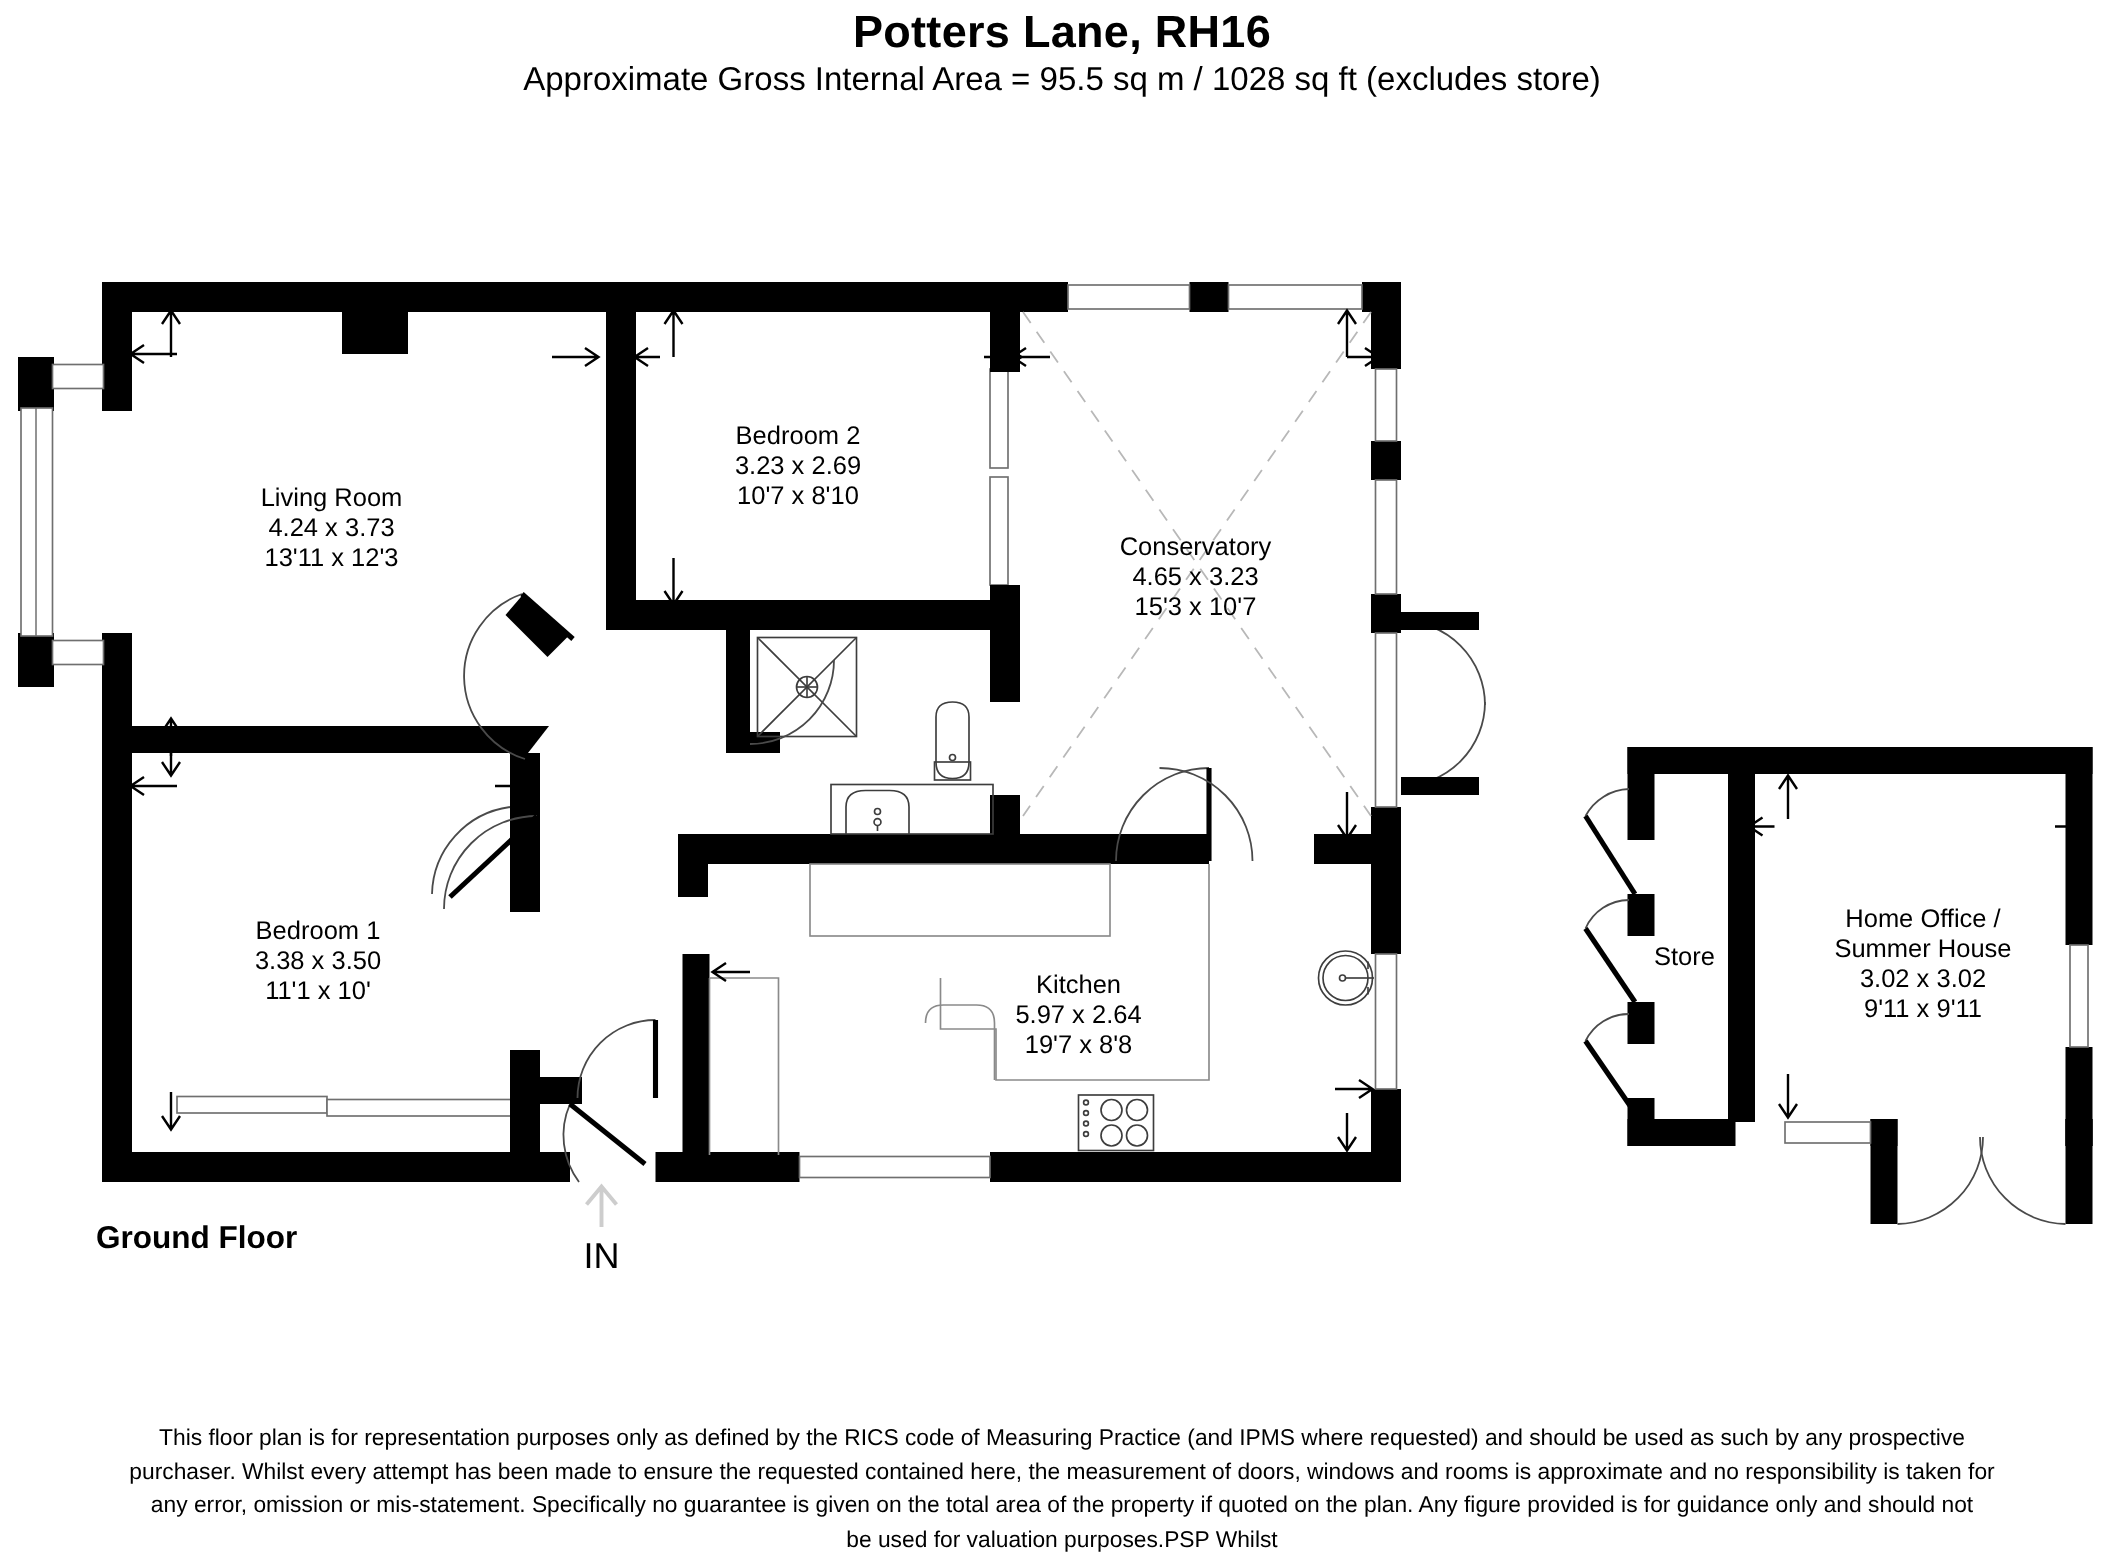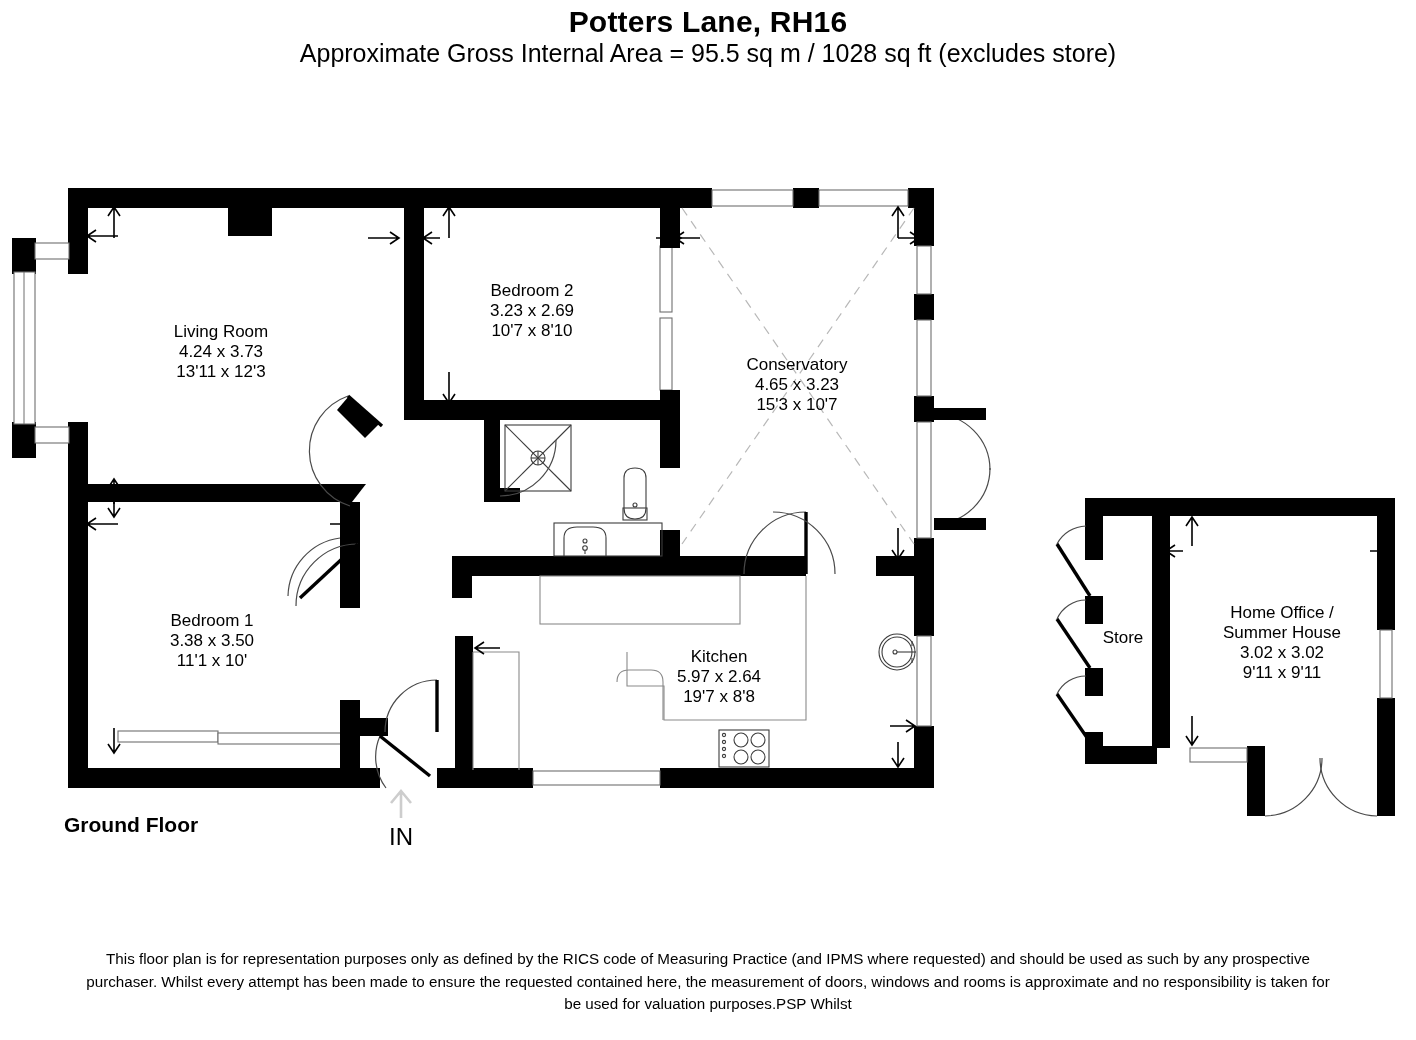--- a/index.html
+++ b/index.html
@@ -29,21 +29,21 @@
     text-align: center;
   }
   .plan-title {
     font-size: 30px;
     font-weight: bold;
     letter-spacing: 0.2px;
     margin: 5px 0 0 0;
     line-height: 34px;
   }
   .plan-subtitle {
-    font-size: 25px;
+    font-size: 22px;
     font-weight: normal;
     margin: 2px 0 0 0;
     line-height: 24px;
   }
   #plan-svg {
     position: absolute;
     top: 0;
     left: 0;
   }
   .footer {
@@ -436,16 +436,17 @@
     <g>
       <path class="in-arrow" d="M 401 818 L 401 793 M 391 803 L 401 791 L 411 803"></path>
       <text class="in-label" x="401" y="845">IN</text>
     </g>
 
   </svg>
 
   <div class="footer">
     <p>This floor plan is for representation purposes only as defined by the RICS code of Measuring Practice (and IPMS where requested) and should be used as such by any prospective</p>
     <p>purchaser. Whilst every attempt has been made to ensure the requested contained here, the measurement of doors, windows and rooms is approximate and no responsibility is taken for</p>
+    <p>any error, omission or mis-statement. Specifically no guarantee is given on the total area of the property if quoted on the plan. Any figure provided is for guidance only and should not</p>
     <p>be used for valuation purposes.PSP Whilst</p>
   </div>
 
 </div>
 
 </body></html>

